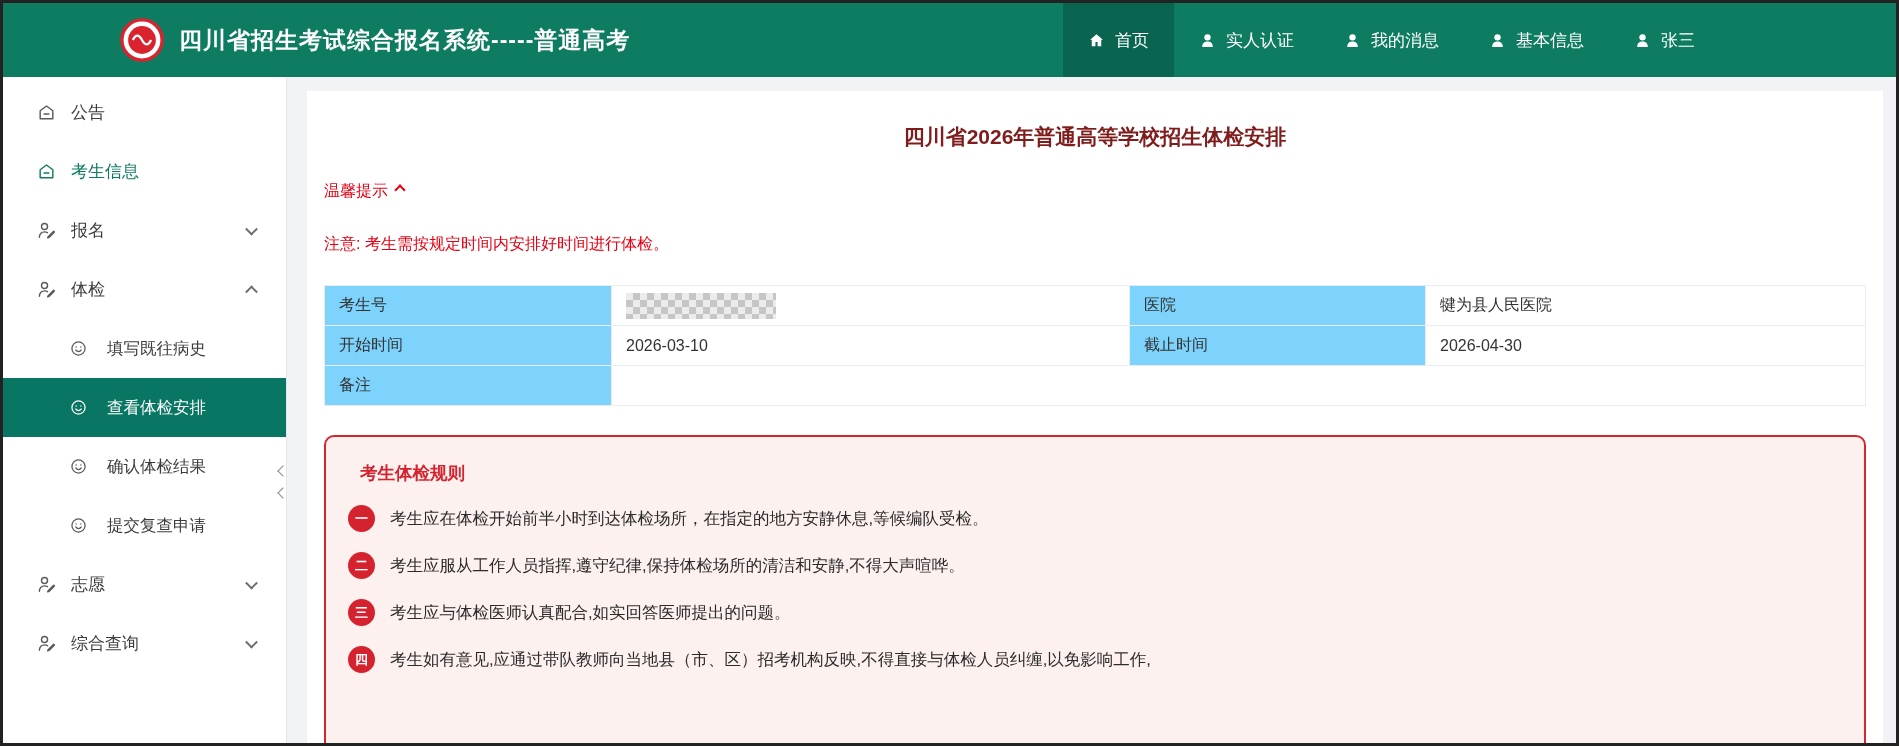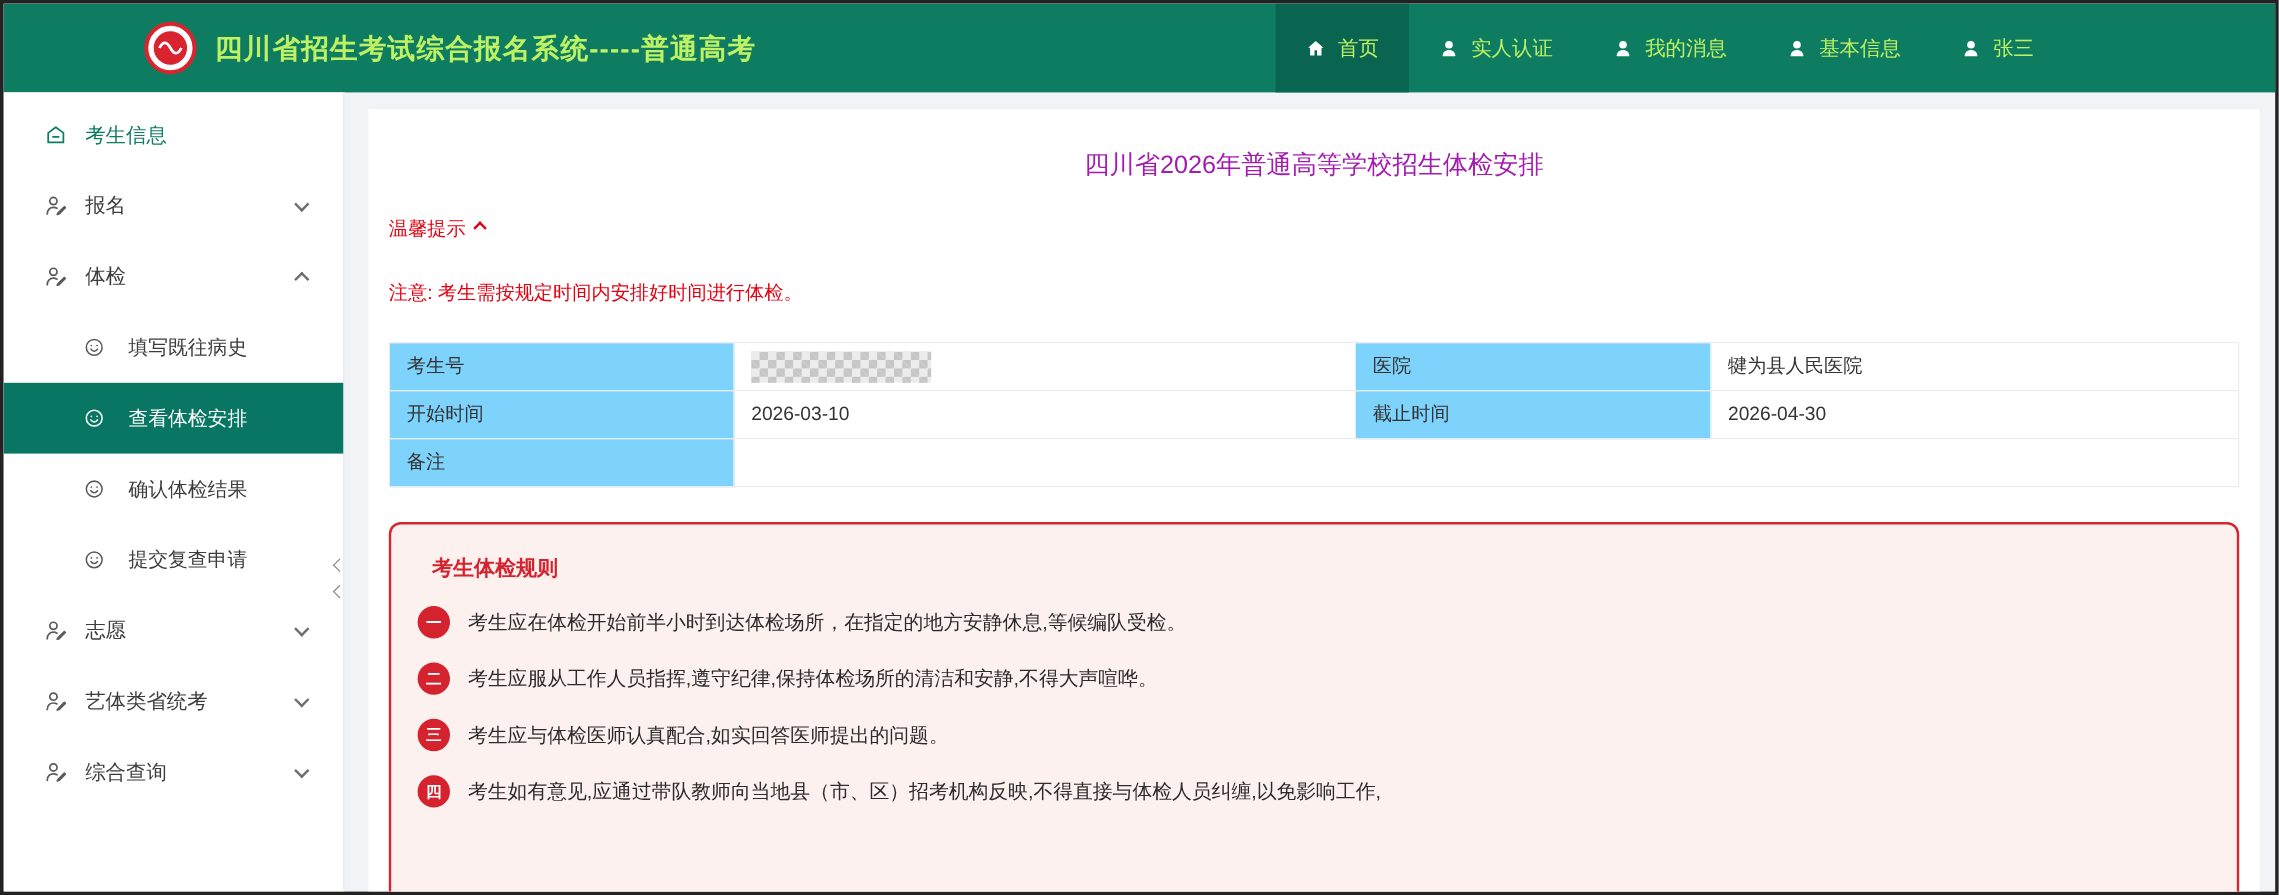--- a/index.html
+++ b/index.html
@@ -3,21 +3,21 @@
 <meta charset="utf-8">
 <style>
   * { margin:0; padding:0; box-sizing:border-box; }
   html,body { background:#ffffff; }
   body { font-family:"Liberation Sans", sans-serif; }
 
   .page { position:relative; width:1899px; height:746px; border:3px solid #222;
           background:#f1f3f6; overflow:hidden; display:flex; flex-direction:column; }
 
   
-  .header { flex:0 0 74px; background:#0e7c60; display:flex; align-items:center; color:#bef264; }
+  .header { flex:0 0 74px; background:#0e7c60; display:flex; align-items:center; color:#ffffff; }
   .logo { margin-left:116px; width:46px; height:46px; flex:0 0 auto; }
   .h-title { font-size:23px; font-weight:bold; margin-left:14px; letter-spacing:1px; white-space:nowrap; }
   .nav { margin-left:auto; margin-right:176px; display:flex; align-items:stretch; height:74px;padding-left:13px; }
   .nav-item { display:flex; align-items:center; gap:10px; padding:0 25px; font-size:17px; cursor:pointer; white-space:nowrap; }
   .nav-item.active { background:#0a6550; }
   .nicon { display:flex; align-items:center; }
 
   
   .body { flex:1; display:flex; min-height:0; }
 
@@ -37,21 +37,21 @@
 
   .collapse-handle { position:absolute; right:-7px; top:390px; width:14px; display:flex;
                      flex-direction:column; gap:14px; cursor:pointer; z-index:3; }
   .cleft { width:8px; height:8px; border-right:1.6px solid #8a8a8a; border-bottom:1.6px solid #8a8a8a;
            transform:rotate(135deg); }
 
   
   .content { flex:1; padding:14px 13px 0 20px; min-width:0; }
   .card { background:#fff; height:100%; padding:0 17px; }
 
-  .page-title { padding-top:32px; text-align:center; color:#a21caf; font-size:21px; font-weight:normal; }
+  .page-title { padding-top:32px; text-align:center; color:#7f1d1d; font-size:21px; font-weight:bold; }
   .tip-row { margin-top:30px; color:#e60012; font-size:16px; display:inline-flex; align-items:flex-start; gap:8px; cursor:pointer; }
   .c-up-red { width:8px; height:8px; border-right:2px solid #e60012; border-bottom:2px solid #e60012;
               transform:rotate(-135deg); margin-top:5px; }
   .notice { margin-top:32px; color:#e60012; font-size:16px; }
 
   table.info { width:100%; border-collapse:collapse; margin-top:30px; font-size:16px; color:#333; table-layout:fixed; }
   table.info td { border:1px solid #e9edf2; height:40px; padding:0 14px; }
   td.lbl { background:#7dd3fc; }
   .mosaic { display:inline-block; vertical-align:middle; width:150px; height:26px;
             background-image:
@@ -127,20 +127,29 @@
         </span>
         <span>张三</span>
       </div>
     </nav>
   </header>
 
   <div class="body">
 
     <aside class="sidebar">
 
+      <div class="side-item">
+        <span class="sicon">
+          <svg viewBox="0 0 24 24" width="19" height="19" fill="none" stroke="currentColor" stroke-width="1.8" stroke-linejoin="round">
+              <path d="M4 9.8 L12 3.8 L20 9.8 V19.8 H4 Z"></path>
+              <path d="M9 14 h6" stroke-linecap="round"></path>
+            </svg>
+        </span>
+        <span class="s-label">公告</span>
+      </div>
 
       <div class="side-item green">
         <span class="sicon">
           <svg viewBox="0 0 24 24" width="19" height="19" fill="none" stroke="currentColor" stroke-width="1.8" stroke-linejoin="round">
               <path d="M4 9.8 L12 3.8 L20 9.8 V19.8 H4 Z"></path>
               <path d="M9 14 h6" stroke-linecap="round"></path>
             </svg>
         </span>
         <span class="s-label">考生信息</span>
       </div>
@@ -222,31 +231,20 @@
           <svg viewBox="0 0 24 24" width="19" height="19" fill="none" stroke="currentColor" stroke-width="1.8" stroke-linecap="round">
               <circle cx="9.5" cy="7" r="3.8"></circle>
               <path d="M3 20.5 c0-4.5 3-6.8 6.5-6.8 1.4 0 2.7.4 3.8 1"></path>
               <path d="M14.5 19.5 L21 13 l1 1 -6.5 6.5 -2 .6 z" stroke-linejoin="round"></path>
             </svg>
         </span>
         <span class="s-label">志愿</span>
         <i class="chev down"></i>
       </div>
 
-      <div class="side-item">
-        <span class="sicon">
-          <svg viewBox="0 0 24 24" width="19" height="19" fill="none" stroke="currentColor" stroke-width="1.8" stroke-linecap="round">
-              <circle cx="9.5" cy="7" r="3.8"></circle>
-              <path d="M3 20.5 c0-4.5 3-6.8 6.5-6.8 1.4 0 2.7.4 3.8 1"></path>
-              <path d="M14.5 19.5 L21 13 l1 1 -6.5 6.5 -2 .6 z" stroke-linejoin="round"></path>
-            </svg>
-        </span>
-        <span class="s-label">艺体类省统考</span>
-        <i class="chev down"></i>
-      </div>
 
       <div class="side-item">
         <span class="sicon">
           <svg viewBox="0 0 24 24" width="19" height="19" fill="none" stroke="currentColor" stroke-width="1.8" stroke-linecap="round">
               <circle cx="9.5" cy="7" r="3.8"></circle>
               <path d="M3 20.5 c0-4.5 3-6.8 6.5-6.8 1.4 0 2.7.4 3.8 1"></path>
               <path d="M14.5 19.5 L21 13 l1 1 -6.5 6.5 -2 .6 z" stroke-linejoin="round"></path>
             </svg>
         </span>
         <span class="s-label">综合查询</span>

